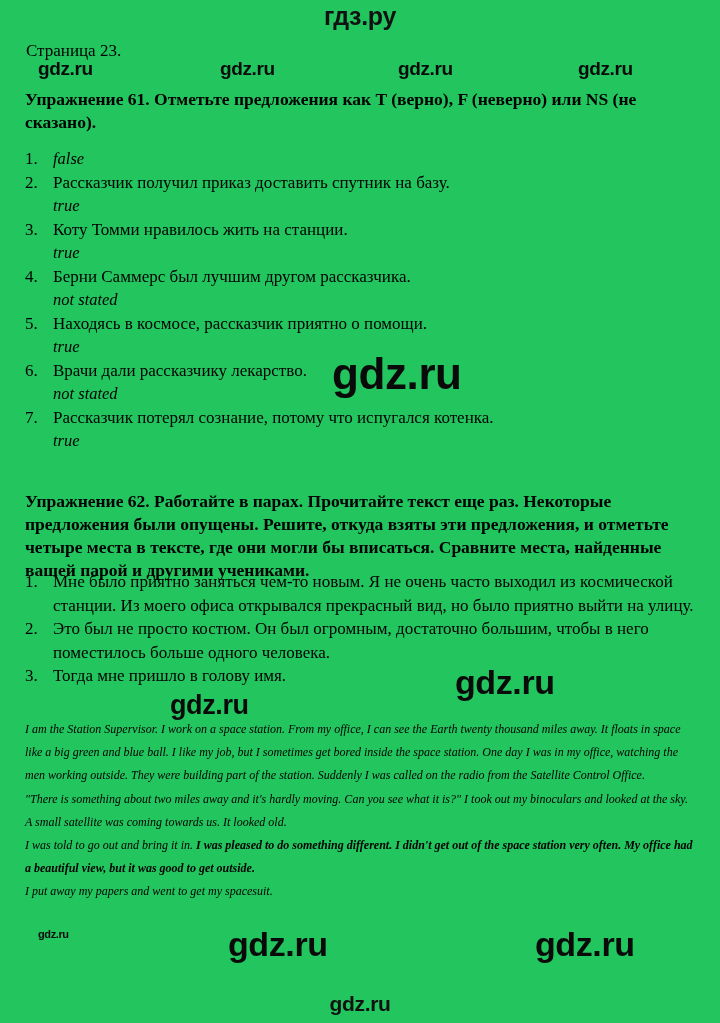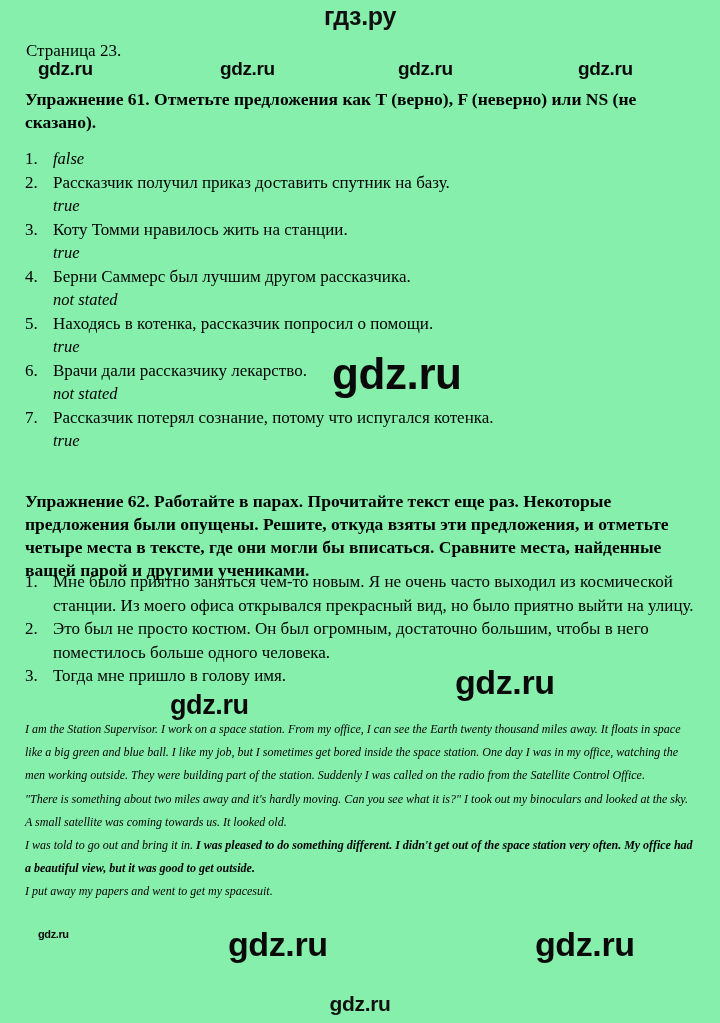--- a/index.html
+++ b/index.html
@@ -10,21 +10,21 @@
   }
   body {
     font-family: "Liberation Serif", "DejaVu Serif", serif;
     color: #000000;
   }
   #page {
     position: relative;
     width: 720px;
     height: 1023px;
     overflow: hidden;
-    background: #86efac;
+    background: #22c55e;
   }
 
   
   .site-logo {
     position: absolute;
     left: 0;
     top: 2px;
     width: 720px;
     text-align: center;
     font-family: "Liberation Sans", "DejaVu Sans", sans-serif;
@@ -160,21 +160,21 @@
         <span class="stmt">Коту Томми нравилось жить на станции.</span>
         <span class="ans">true</span>
       </div>
       <div class="li">
         <span class="num">4.</span>
         <span class="stmt">Берни Саммерс был лучшим другом рассказчика.</span>
         <span class="ans">not stated</span>
       </div>
       <div class="li">
         <span class="num">5.</span>
-        <span class="stmt">Находясь в котенка, рассказчик попросил о помощи.</span>
+        <span class="stmt">Находясь в космосе, рассказчик приятно о помощи.</span>
         <span class="ans">true</span>
       </div>
       <div class="li">
         <span class="num">6.</span>
         <span class="stmt">Врачи дали рассказчику лекарство.</span>
         <span class="ans">not stated</span>
       </div>
       <div class="li">
         <span class="num">7.</span>
         <span class="stmt">Рассказчик потерял сознание, потому что испугался котенка.</span>

